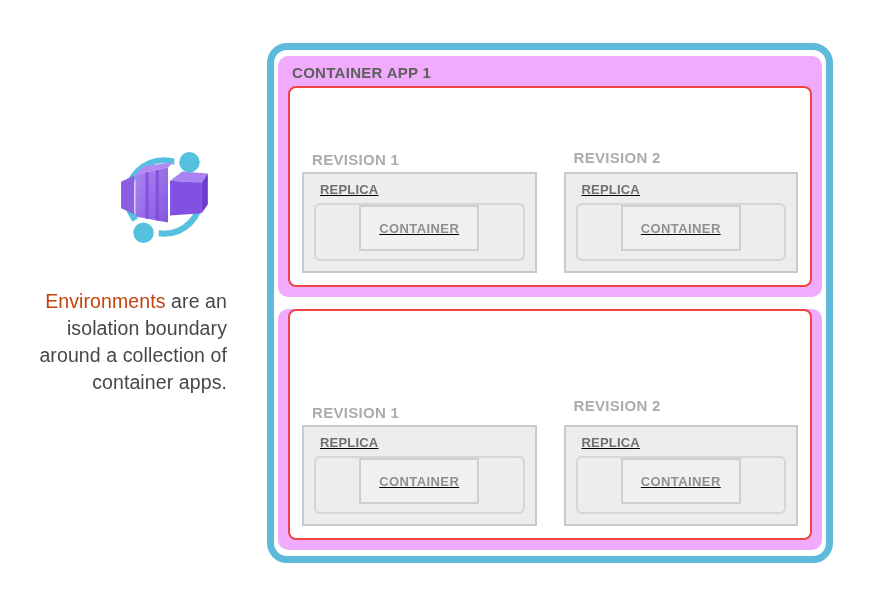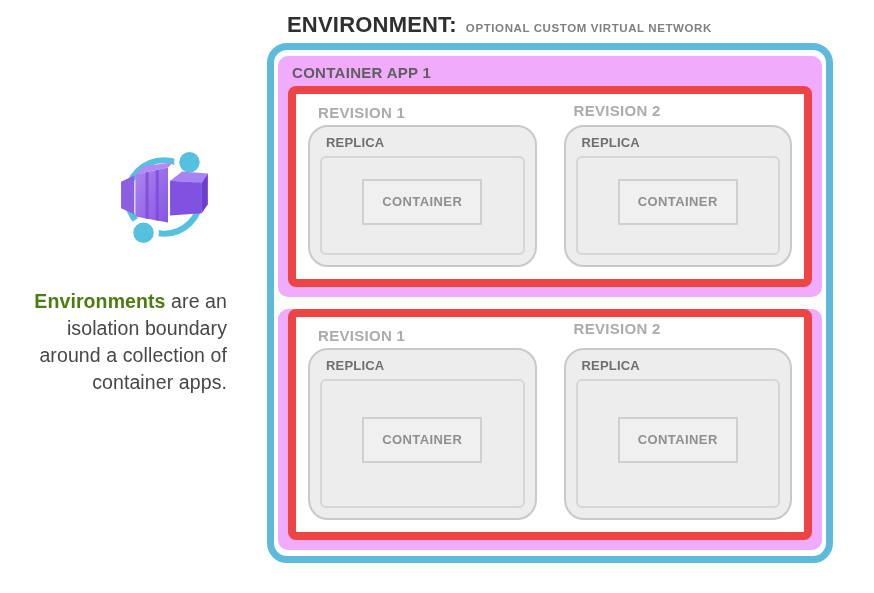--- a/index.html
+++ b/index.html
@@ -8,51 +8,51 @@
     font-family:"Liberation Sans", sans-serif;
   }
 
   
   .legend-icon{position:absolute;left:119px;top:151px;width:96px;height:92px;}
   .legend-text{
     position:absolute;top:268px;right:647px;width:212px;
     text-align:right;font-size:19.5px;line-height:27px;color:#474747;
     letter-spacing:.1px;
   }
-  .legend-text .lead{font-weight:700;color:#4d7c0f;}
+  .legend-text .lead{font-weight:400;color:#c2410c;}
 
   
   .env-title{position:absolute;left:287px;top:12px;display:flex;align-items:baseline;gap:9px;white-space:nowrap;}
   .env-title .t-main{font-size:22px;font-weight:700;color:#2f2f2f;letter-spacing:.2px;}
   .env-title .t-sub{font-size:11.5px;font-weight:700;color:#7f7f7f;letter-spacing:.6px;}
 
   
   .env{
     position:absolute;left:267px;top:43px;width:566px;height:520px;box-sizing:border-box;
     background:#ffffff;border:7px solid #5ebada;border-radius:20px;
     padding:6px 4px;display:flex;flex-direction:column;gap:12px;
   }
   .app{
     background:#f0abfc;border-radius:10px;flex:1;min-height:0;
     display:flex;flex-direction:column;box-sizing:border-box;
   }
   .app-label{font-size:15px;font-weight:700;color:#5e5e5e;letter-spacing:.3px;padding:8px 14px 5px;}
   .app-panel{
     flex:1;min-height:0;margin:0 10px 10px;box-sizing:border-box;
-    background:#ffffff;border:8px solid #ef4444;border-radius:8px;
-    display:flex;gap:27px;padding:10px 12px 12px;
+    background:#ffffff;border:2px solid #ef4444;border-radius:8px;
+    display:flex;gap:27px;padding:10px 12px 12px;align-items:flex-end;
   }
   .revision{flex:1;min-width:0;display:flex;flex-direction:column;}
   .rev-label{font-size:15px;font-weight:700;color:#acacac;letter-spacing:.3px;padding:0 0 4px 10px;}
   .rev-up2 .rev-label{transform:translateY(-2px);}
   .rev-up6 .rev-label{transform:translateY(-7px);}
   .rev-box{
     flex:1;min-height:0;box-sizing:border-box;
-    background:#ededed;border:2px solid #c9c9c9;border-radius:20px;
-    display:flex;flex-direction:column;padding:6px 10px 10px;
+    background:#ededed;border:2px solid #c9c9c9;border-radius:0;
+    display:flex;flex-direction:column;padding:6px 10px 10px;text-decoration:underline;
   }
   .replica-label{font-size:13px;font-weight:700;color:#6f6f6f;letter-spacing:.2px;padding:2px 0 6px 6px;}
   .replica-box{
     flex:1;min-height:0;box-sizing:border-box;
     border:2px solid #d6d6d6;border-radius:6px;
     display:flex;align-items:center;justify-content:center;
   }
   .container-box{
     width:120px;height:46px;box-sizing:border-box;margin-bottom:8px;
     background:#f0f0f0;border:2px solid #cfcfcf;
@@ -88,24 +88,20 @@
     <polygon points="50,29 62,20 87,22 81,31" fill="#a983f1"></polygon>
     <polygon points="50,29 81,31 81,61 50,63" fill="#8152e2"></polygon>
     <polygon points="81,31 87,22 87,52 81,61" fill="#6f3cd2"></polygon>
 
     <circle cx="69" cy="11" r="10" fill="#56c0df"></circle>
     <circle cx="24" cy="80" r="10" fill="#56c0df"></circle>
   </svg>
 
   <p class="legend-text"><span class="lead">Environments</span><span> are an isolation boundary around a collection of container apps.</span></p>
 
-  <div class="env-title">
-    <span class="t-main">ENVIRONMENT:</span>
-    <span class="t-sub">OPTIONAL CUSTOM VIRTUAL NETWORK</span>
-  </div>
 
   <div class="env">
 
     <div class="app">
       <div class="app-label">CONTAINER APP 1</div>
       <div class="app-panel">
 
         <div class="revision">
           <div class="rev-label">REVISION 1</div>
           <div class="rev-box">

